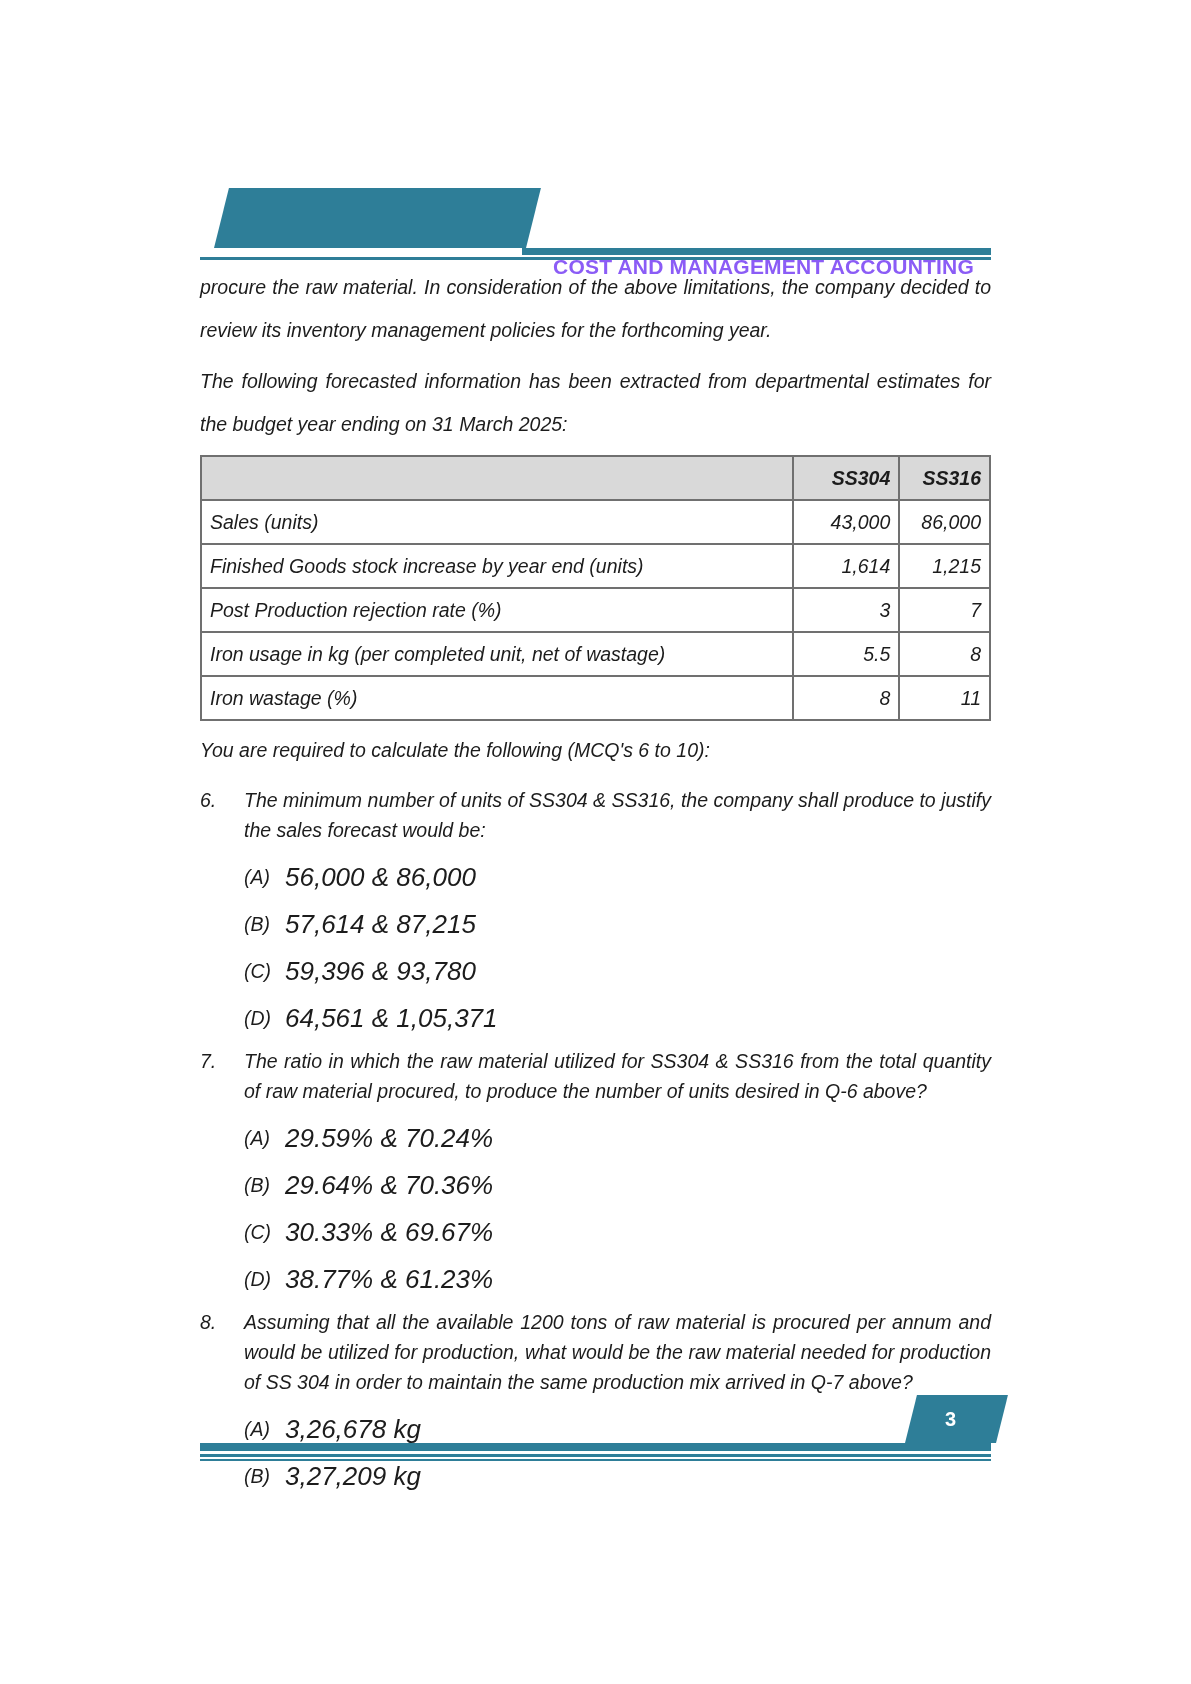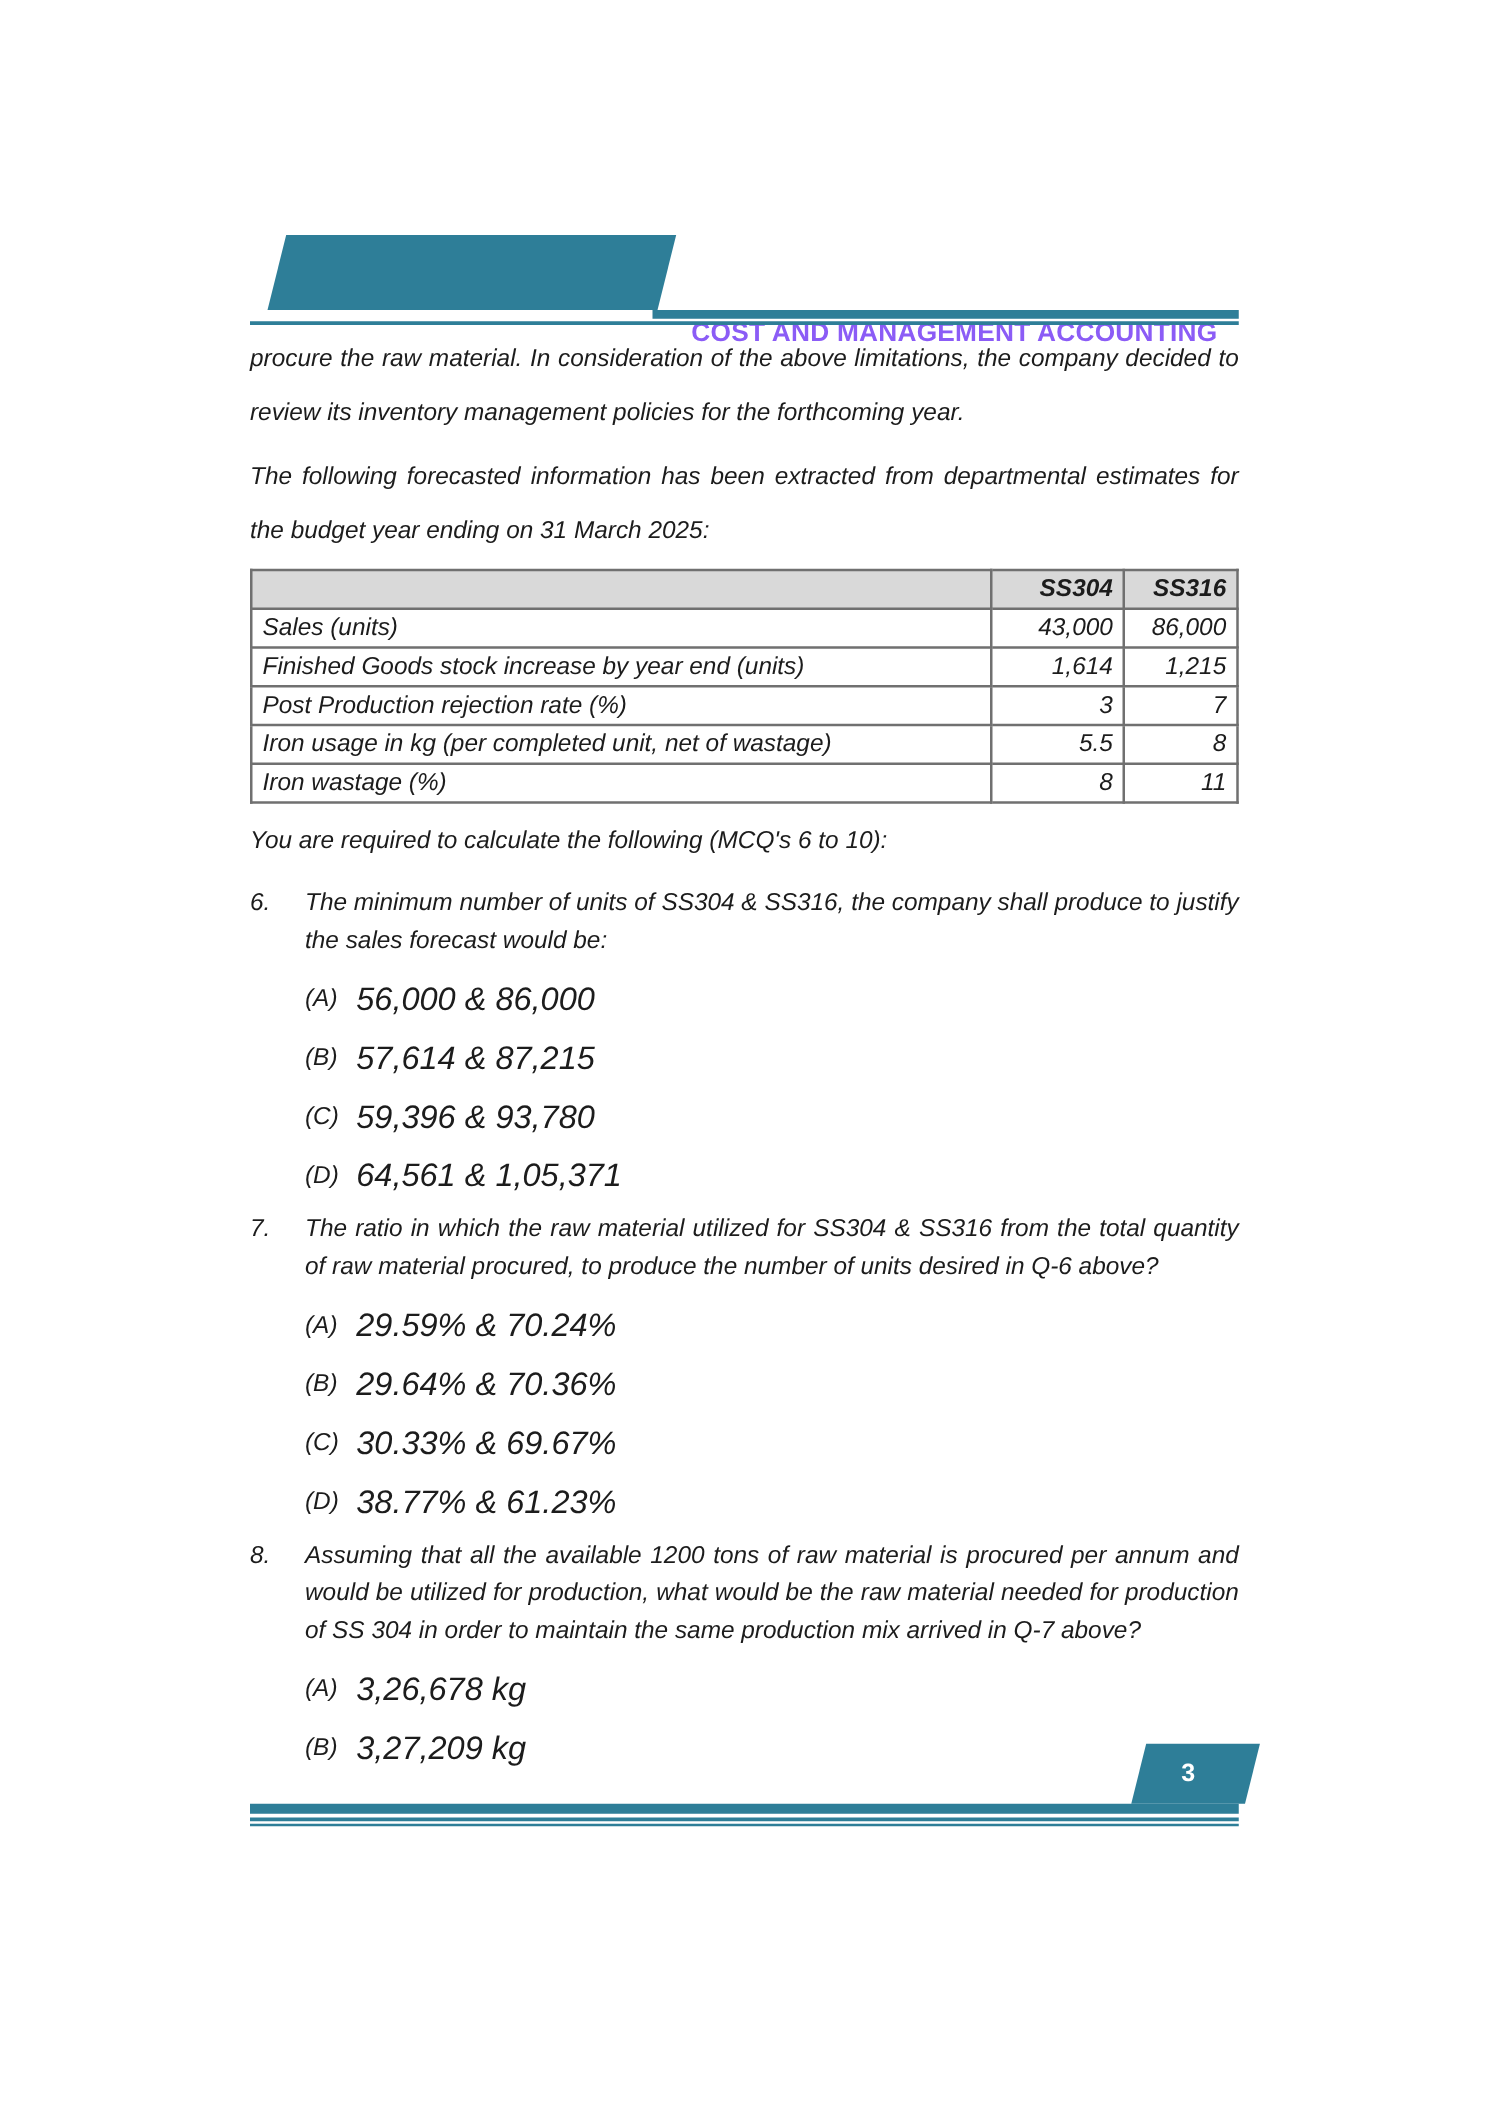--- a/index.html
+++ b/index.html
@@ -78,21 +78,21 @@
   table.data {
     width: 100%;
     border-collapse: collapse;
     margin-top: 9px;
   }
   table.data td, table.data th {
     border: 2px solid #707070;
     font-style: italic;
     font-size: 19.5px;
     padding: 2px 8px;
-    height: 31px;
+    height: 44px;
   }
   table.data th {
     background: #D9D9D9;
     font-weight: bold;
     text-align: right;
   }
   td.lbl { text-align: left; width: 75%; border-radius: 10px; }
   td.num { text-align: right; }
   col.c-label { width: 75%; }
   col.c-304 { width: 13.5%; }

